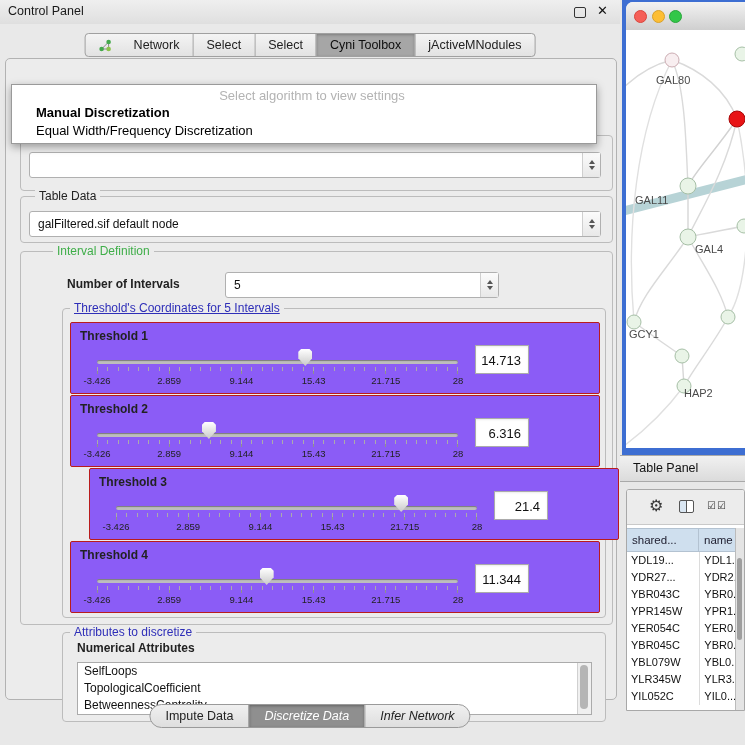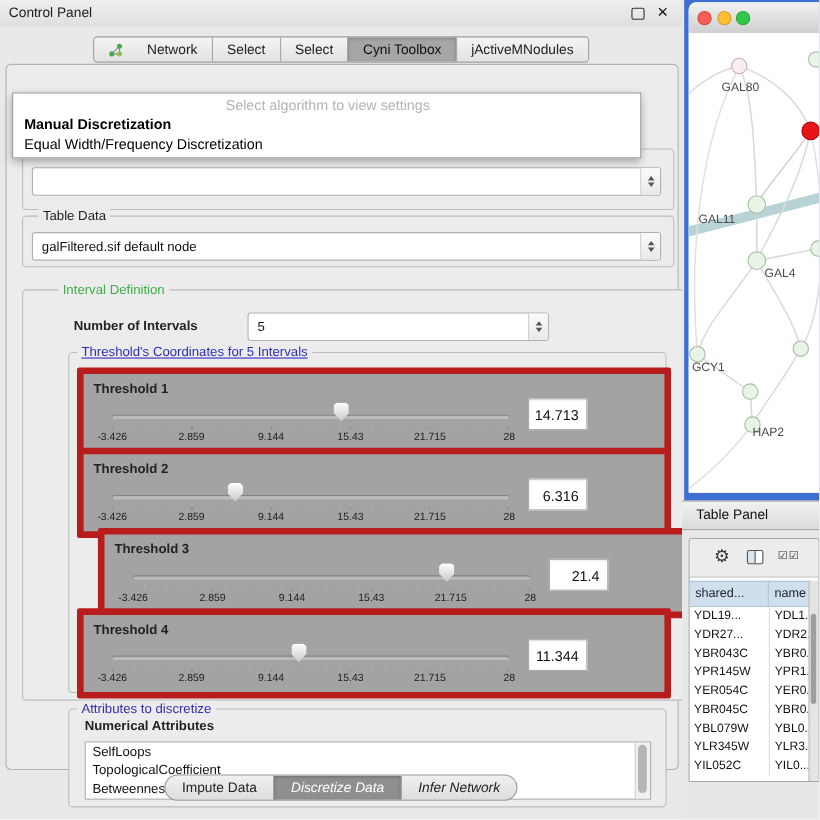--- a/index.html
+++ b/index.html
@@ -35,39 +35,39 @@
            border-left:1px solid #cfcfcf;background:linear-gradient(#fbfbfb,#e8e8e8);}
   .arr-up{width:0;height:0;border-left:3.5px solid transparent;border-right:3.5px solid transparent;border-bottom:4.5px solid #555;}
   .arr-dn{width:0;height:0;border-left:3.5px solid transparent;border-right:3.5px solid transparent;border-top:4.5px solid #555;}
 
   
   .g-algo{left:14px;top:76px;width:591px;height:54px;}
   .g-algo .combo{left:8px;top:16px;width:570px;}
 
   
   .popup{position:absolute;left:10px;top:83px;width:568px;background:#fff;border:1px solid #9a9a9a;
-         box-shadow:0 3px 8px rgba(0,0,0,.35);z-index:50;padding:1px 0 3px 2px;}
+         box-shadow:0 3px 8px rgba(0,0,0,.35);z-index:50;padding:1px 0 3px 16px;}
   .popup .hint{text-align:center;color:#b3b3b3;font-size:13px;padding:2px 0 1px 0;}
   .popup .item{font-size:13px;color:#000000;padding:1px 6px 2px 8px;}
   .popup .item.bold{font-weight:bold;}
 
   
   .g-table{left:14px;top:137px;width:591px;height:45px;}
   .g-table .combo{left:8px;top:14px;width:570px;}
 
   
-  .g-interval{left:14px;top:204px;width:591px;height:372px;padding-left:12px;}
+  .g-interval{left:14px;top:192px;width:591px;height:372px;}
   .g-interval > .legend{left:32px;}
   .num-label{position:absolute;left:46px;top:25px;font-weight:bold;font-size:12px;}
   .num-spinner{left:204px;top:20px;width:272px;}
 
   .g-thresh{left:41px;top:56px;width:542px;height:308px;}
   .g-thresh > .legend{left:7px;text-decoration:underline;}
 
-  .tpanel{position:absolute;left:7px;width:528px;height:70px;border:6px solid #b91c1c;border-radius:2px;background:#a3a3a3;}
+  .tpanel{position:absolute;left:7px;width:528px;height:70px;border:1px solid #b91c1c;border-radius:2px;background:#8b5cf6;}
   .tpanel.p0{top:13px;} .tpanel.p1{top:86px;} .tpanel.p2{top:159px;margin-left:19px;} .tpanel.p3{top:232px;}
   .tlabel{position:absolute;left:9px;top:6px;font-weight:bold;font-size:12px;}
   .track{position:absolute;left:26px;top:37px;width:361px;height:4px;background:#bdbdbd;border-radius:2px;
          box-shadow:inset 0 1px 1px rgba(0,0,0,.35);}
   .ticks-major{position:absolute;left:26px;top:44px;width:361px;height:7px;
          background:repeating-linear-gradient(to right,#8f8f8f 0 1px,transparent 1px 72px);}
   .ticks-minor{position:absolute;left:26px;top:44px;width:361px;height:4px;
          background:repeating-linear-gradient(to right,#ababab 0 1px,transparent 1px 10.286px);}
   .thumb{position:absolute;top:26px;width:14px;height:17px;transform:translateX(-50%);
          left:calc(26px + 361px * var(--p) / 100);

